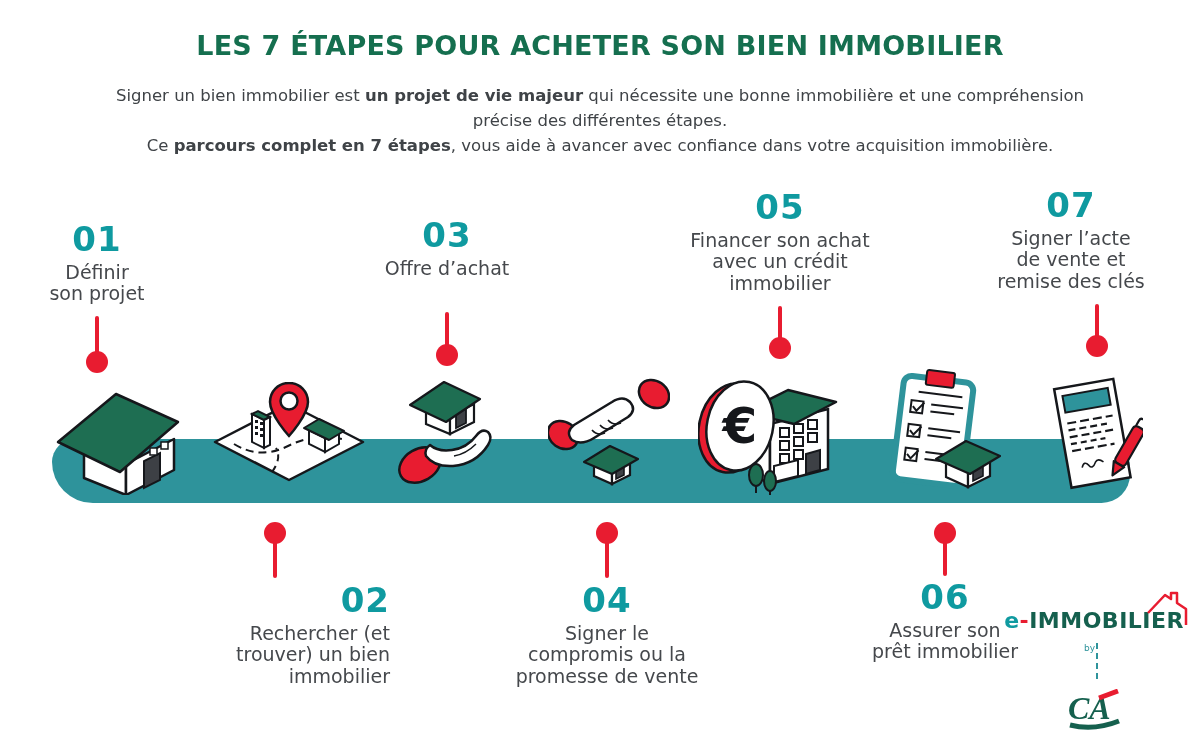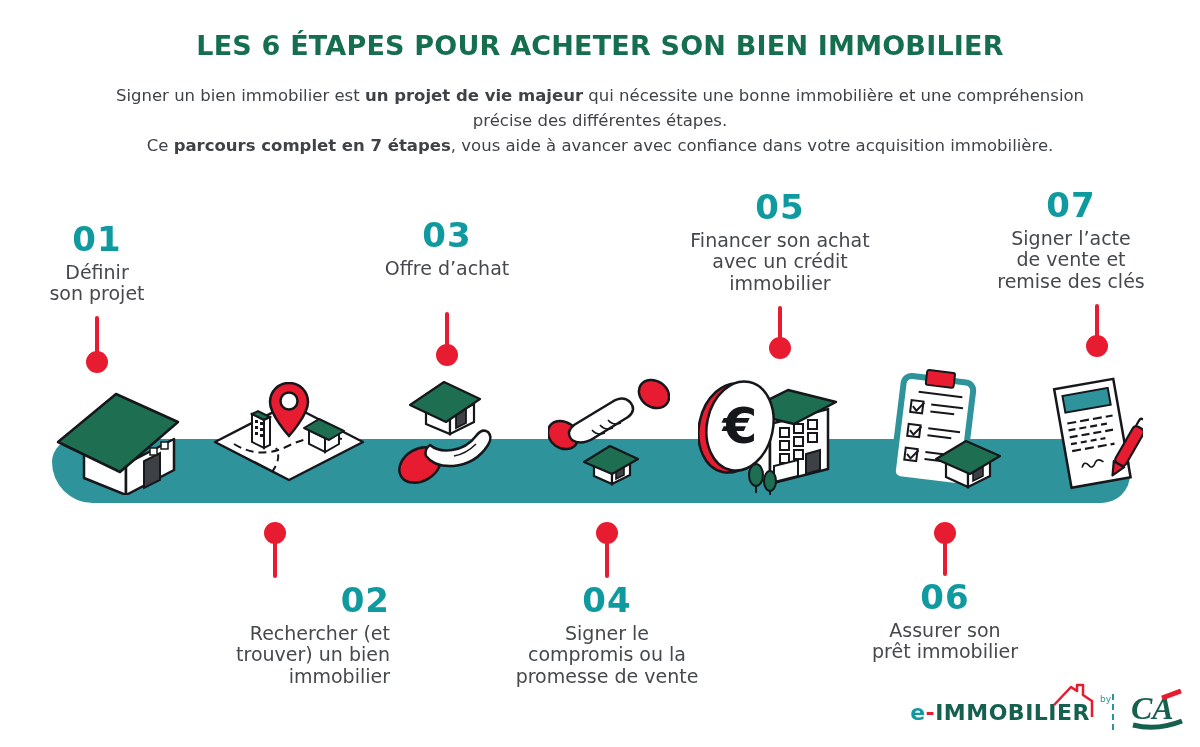--- a/index.html
+++ b/index.html
@@ -54,36 +54,36 @@
   .icon{position:absolute;}
   .icon svg{display:block;width:100%;height:100%;}
   .i1{left:50px;top:382px;width:150px;height:113px;}
   .i2{left:212px;top:382px;width:155px;height:105px;}
   .i3{left:396px;top:372px;width:110px;height:113px;}
   .i4{left:548px;top:378px;width:122px;height:108px;}
   .i5{left:698px;top:362px;width:142px;height:133px;}
   .i6{left:874px;top:367px;width:132px;height:128px;}
   .i7{left:1046px;top:367px;width:97px;height:128px;}
   
-  .footer{position:absolute;right:16px;bottom:12px;display:flex;align-items:center;gap:10px;}
+  .footer{position:absolute;right:16px;bottom:12px;display:flex;align-items:center;gap:10px;flex-direction:column;}
   .brand{position:relative;font-weight:800;font-size:22px;letter-spacing:.5px;white-space:nowrap;}
   .b-e{color:#0f9aa0;}
   .b-h{color:#e81c30;}
   .b-n{color:#15604e;}
   .roof{position:absolute;right:-4px;top:-17px;}
   .by-divider{position:relative;width:20px;height:36px;}
   .by{position:absolute;left:0;top:0;font-size:9px;font-weight:400;color:#2e939b;}
   .dashline{position:absolute;left:12px;top:0;height:36px;border-left:2px dashed #2e939b;}
 </style>
 </head>
 <body>
 
 <div class="canvas">
 
-  <h1 class="title">LES 6 ÉTAPES POUR ACHETER SON BIEN IMMOBILIER</h1>
+  <h1 class="title">LES 7 ÉTAPES POUR ACHETER SON BIEN IMMOBILIER</h1>
 
   <p class="intro"><span>Signer un bien immobilier est </span><b>un projet de vie majeur</b><span> qui nécessite une bonne immobilière et une compréhension</span><br><span>précise des différentes étapes.</span><br><span>Ce </span><b>parcours complet en 7 étapes</b><span>, vous aide à avancer avec confiance dans votre acquisition immobilière.</span></p>
 
   <div class="band"></div>
 
   <div class="step s1">
     <div class="num">01</div>
     <div class="label">Définir
 son projet</div>
   </div>

